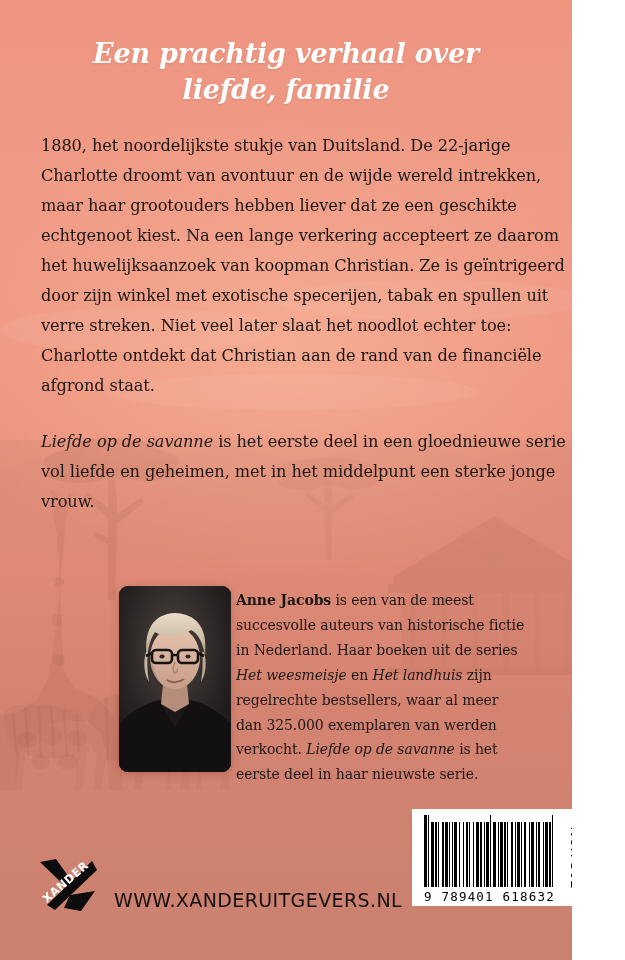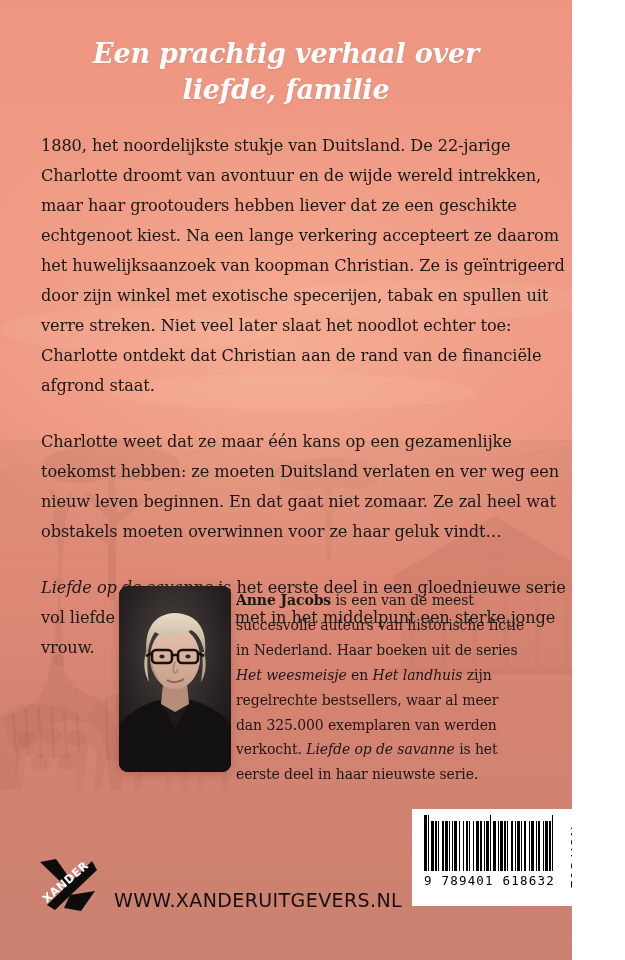--- a/index.html
+++ b/index.html
@@ -127,21 +127,21 @@
     top: 809px;
     width: 175px;
     height: 97px;
     background: #ffffff;
     display: flex;
     flex-direction: row;
     align-items: stretch;
   }
   .barcode-main {
     flex: 1 1 auto;
-    padding: 6px 0 18px 12px;
+    padding: 6px 0 2px 12px;
     display: flex;
     flex-direction: column;
   }
   .bars {
     flex: 1 1 auto;
     display: flex;
     align-items: flex-end;
     height: 62px;
   }
   .bars span { display: block; background: #000; height: 100%; }
@@ -323,21 +323,20 @@
 
   <div class="sun-glow"></div>
   <div class="ground-haze"></div>
 
   <div class="headline">
     <span>Een prachtig verhaal over liefde, familie</span>
   </div>
 
   <div class="blurb">
     <p>1880, het noordelijkste stukje van Duitsland. De 22-jarige Charlotte droomt van avontuur en de wijde wereld intrekken, maar haar grootouders hebben liever dat ze een geschikte echtgenoot kiest. Na een lange verkering accepteert ze daarom het huwelijksaanzoek van koopman Christian. Ze is geïntrigeerd door zijn winkel met exotische specerijen, tabak en spullen uit verre streken. Niet veel later slaat het noodlot echter toe: Charlotte ontdekt dat Christian aan de rand van de financiële afgrond staat.</p>
-    <p>Charlotte weet dat ze maar één kans op een gezamenlijke toekomst hebben: ze moeten Duitsland verlaten en ver weg een nieuw leven beginnen. En dat gaat niet zomaar. Ze zal heel wat obstakels moeten overwinnen voor ze haar geluk vindt…</p>
     <p><em>Liefde op de savanne</em><span> is het eerste deel in een gloednieuwe serie vol liefde en geheimen, met in het middelpunt een sterke jonge vrouw.</span></p>
   </div>
 
   <div class="author-photo">
     <svg viewBox="0 0 112 186" preserveAspectRatio="xMidYMid slice" aria-hidden="true">
       <defs>
         <radialGradient id="studiobg" cx="48%" cy="34%" r="78%">
           <stop offset="0%" stop-color="#4c4442"></stop>
           <stop offset="55%" stop-color="#2a2524"></stop>
           <stop offset="100%" stop-color="#141111"></stop>

